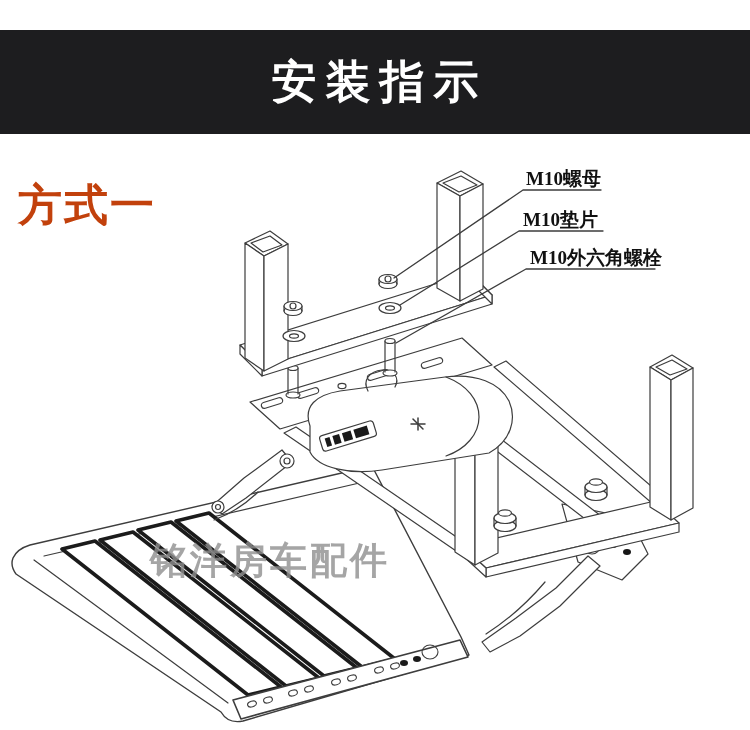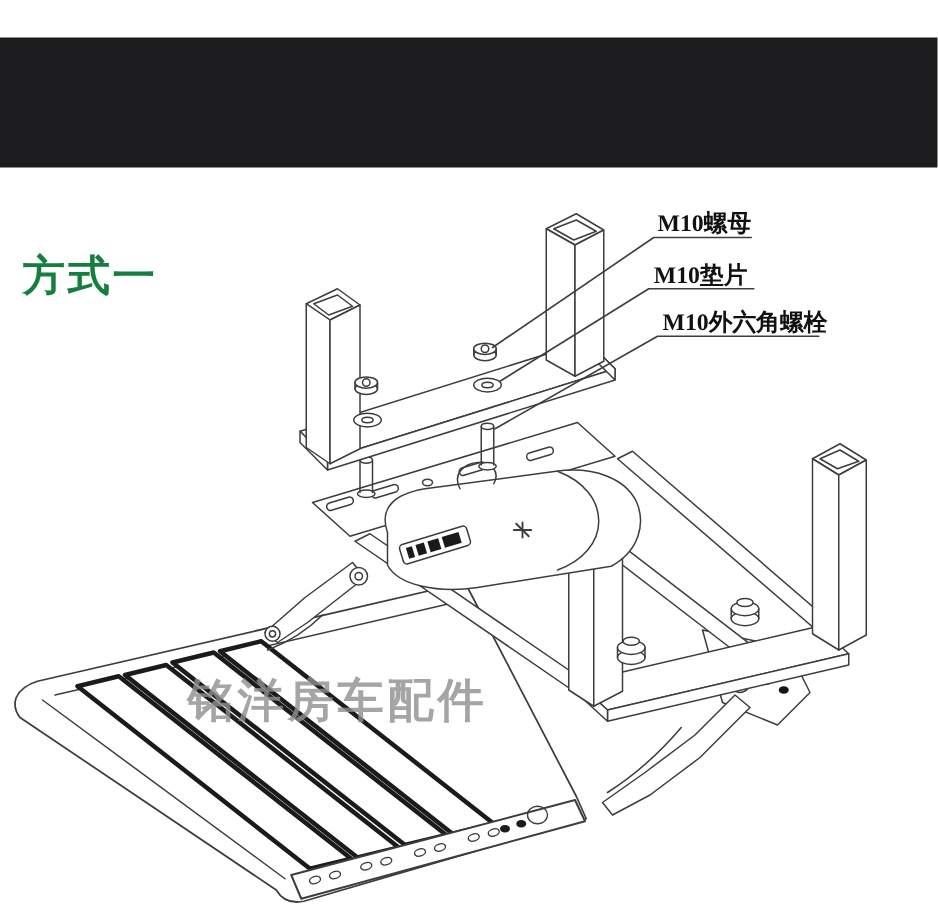--- a/index.html
+++ b/index.html
@@ -13,22 +13,22 @@
     display:flex;flex-direction:column;justify-content:center;align-items:center;
   }
   .banner-title{
     font-size:45px;font-weight:bold;letter-spacing:9px;line-height:1.1;
     margin:0;text-indent:9px;
   }
   .banner-subtitle{
     font-size:17px;font-weight:bold;letter-spacing:3px;margin:4px 0 0 0;color:#f4f4f4;
   }
   .method-label{
-    position:absolute;left:18px;top:198px;
-    font-size:34px;font-weight:bold;color:#15803d;letter-spacing:2px;
+    position:absolute;left:18px;top:176px;
+    font-size:44px;font-weight:bold;color:#c2410c;letter-spacing:2px;
   }
   .diagram{position:absolute;left:0;top:0;width:750px;height:730px;}
   .callout-text{
     font-family:"Liberation Serif","DejaVu Serif",serif;
     font-weight:bold;font-size:19px;fill:#111111;
   }
   .watermark-text{
     font-family:"Liberation Sans","DejaVu Sans",sans-serif;
     font-size:37px;fill:#8f8f8f;opacity:0.8;letter-spacing:3px;font-weight:bold;
   }
@@ -229,15 +229,16 @@
       <g>
         <polyline points="396,343 526,269 655,269"></polyline>
         <text class="callout-text" x="530" y="264" stroke="none">M10外六角螺栓</text>
       </g>
     </g>
 
   </g>
 </svg>
 
 <div class="banner">
+  <h1 class="banner-title">安装指示</h1>
 </div>
 
 <div class="method-label">方式一</div>
 
 </body></html>

